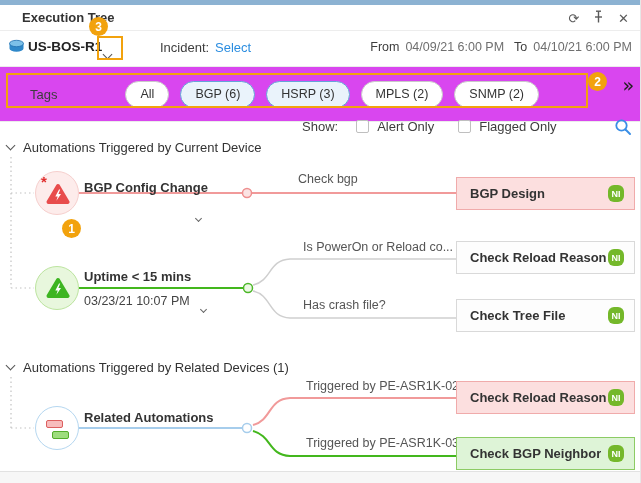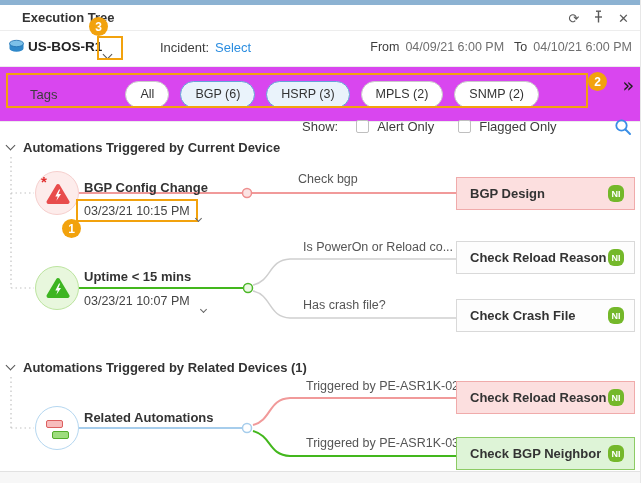--- a/index.html
+++ b/index.html
@@ -46,21 +46,21 @@
   .ann-rect { border:2px solid #f2a20d; pointer-events:none; }
   .ann-badge { width:19px; height:19px; border-radius:50%; background:#f2a20d;
                color:#fff; font-size:12px; font-weight:700; display:flex;
                align-items:center; justify-content:center; pointer-events:none; }
 
   
   .checkbox { width:13px; height:13px; border:1px solid #bfbfbf; border-radius:2px; background:#fff; }
   .show-row { display:flex; align-items:center; gap:8px; }
 
   
-  .section-hdr { display:flex; align-items:center; gap:9px; font-size:13px; font-weight:700; color:#333; }
+  .section-hdr { display:flex; align-items:center; gap:9px; font-size:13px; font-weight:400; color:#333; }
 
   
   .node-circle { width:44px; height:44px; border-radius:50%; position:absolute; }
   .node-title { font-size:13px; font-weight:700; color:#333; white-space:nowrap; }
   .node-date { font-size:12.5px; color:#444; white-space:nowrap; }
   .branch-label { position:absolute; font-size:12.5px; color:#555; white-space:nowrap; }
 
   .result-box { position:absolute; left:456px; width:179px; height:33px;
                 display:flex; align-items:center; border:1px solid #d9d9d9;
                 background:#fdfdfd; }
@@ -175,23 +175,20 @@
   </div>
 
   <div class="node-circle" style="left:35px; top:171px; background:#fdeceb; border:1px solid #f6cfcd;">
     <svg width="24" height="22" viewBox="0 0 24 22" style="position:absolute; left:10px; top:11px;">
       <polygon points="12,3 21.5,19 2.5,19" fill="#e84c4c" stroke="#e84c4c" stroke-width="4" stroke-linejoin="round"></polygon>
       <polygon points="13,6.5 9.3,13.5 11.7,13.5 10.4,17.8 15,11 12.4,11 14.2,6.5" fill="#fff"></polygon>
     </svg>
     <span style="position:absolute; left:5px; top:1px; color:#e02b2b; font-size:15px; font-weight:700;">*</span>
   </div>
   <span class="abs node-title" style="left:84px; top:180px;">BGP Config Change</span>
-  <div class="abs ann-rect" style="left:76px; top:199px; height:23px; display:flex; align-items:center; padding:0 6px;">
-    <span class="node-date">03/23/21 10:15 PM</span>
-  </div>
   <span class="abs" style="left:196px; top:207px;"><span class="chev-down small"></span></span>
   <div class="abs ann-badge" style="left:62px; top:219px;">1</div>
 
   <span class="branch-label" style="left:298px; top:172px;">Check bgp</span>
   <div class="result-box pink" style="top:177px;">
     <span class="rb-label">BGP Design</span>
     <span class="ni-badge">NI</span>
   </div>
 
   <div class="node-circle" style="left:35px; top:266px; background:#e8f7dd; border:1px solid #bce49f;">
@@ -204,21 +201,21 @@
   <span class="abs node-date" style="left:84px; top:294px;">03/23/21 10:07 PM</span>
   <span class="abs" style="left:201px; top:298px;"><span class="chev-down small"></span></span>
 
   <span class="branch-label" style="left:303px; top:240px;">Is PowerOn or Reload co...</span>
   <div class="result-box" style="top:241px;">
     <span class="rb-label">Check Reload Reason</span>
     <span class="ni-badge">NI</span>
   </div>
   <span class="branch-label" style="left:303px; top:298px;">Has crash file?</span>
   <div class="result-box" style="top:299px;">
-    <span class="rb-label">Check Crash File</span>
+    <span class="rb-label">Check Tree File</span>
     <span class="ni-badge">NI</span>
   </div>
 
   <div class="abs section-hdr" style="left:7px; top:360px;">
     <span class="chev-down" style="margin-top:-4px;"></span>
     <span>Automations Triggered by Related Devices (1)</span>
   </div>
 
   <div class="node-circle" style="left:35px; top:406px; background:#fff; border:1px solid #b5d7f0;">
     <span class="mini-rect" style="left:10px; top:13px; width:17px; height:8px; background:#f7bcbc; border:1.5px solid #dd5f5f;"></span>

